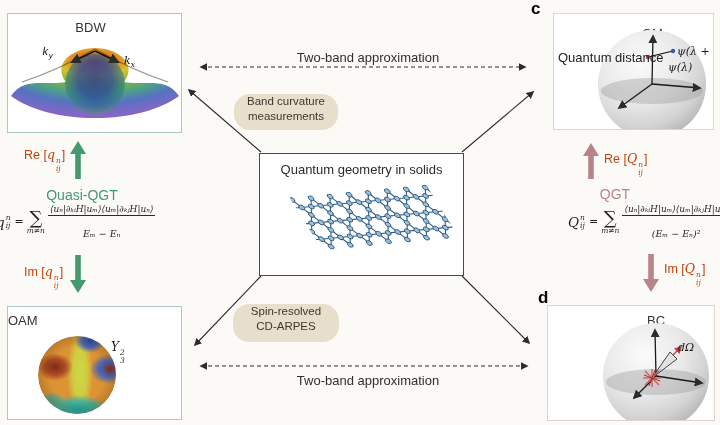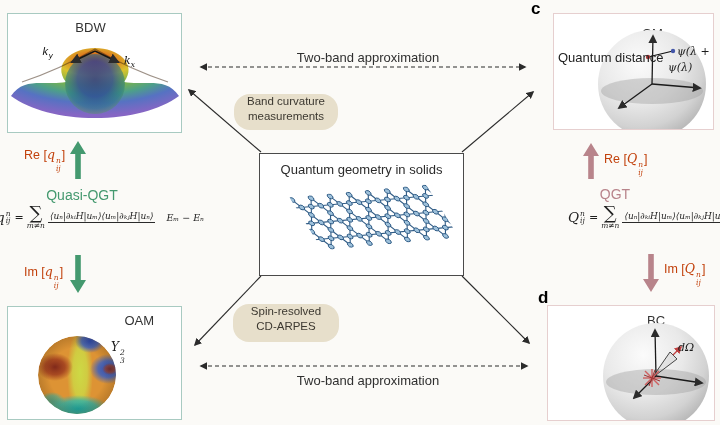--- a/index.html
+++ b/index.html
@@ -23,21 +23,21 @@
   .method{position:absolute;font-size:14px;text-align:center;white-space:nowrap;}
   .method.green{color:var(--accent-green);}
   .method.pink{color:var(--accent-pink);}
   .blockarrow{position:absolute;}
   .formula{position:absolute;display:flex;align-items:center;font-family:"DejaVu Serif","DejaVu Sans",serif;color:#1f1f1f;}
   .f-lhs{font-size:13.5px;font-style:italic;display:flex;align-items:center;}
   .f-eq{font-size:11px;margin:0 3px;font-style:normal;}
   .f-sum{display:flex;flex-direction:column;align-items:center;margin-right:3px;}
   .f-sum-sym{font-size:18px;line-height:1;}
   .f-sum-sub{font-size:7.5px;font-style:italic;margin-top:-1px;}
-  .f-frac{display:flex;flex-direction:row;align-items:center;font-style:italic;gap:11px;}
+  .f-frac{display:flex;flex-direction:column;align-items:center;font-style:italic;gap:11px;}
   .f-num{font-size:9px;padding:0 2px 1px;border-bottom:1px solid #2a2a2a;white-space:nowrap;}
   .f-den{font-size:9.5px;padding-top:1px;white-space:nowrap;}
   .small-math{position:absolute;font-size:11px;font-family:"DejaVu Serif","DejaVu Sans",serif;font-style:italic;white-space:nowrap;color:#1c1c1c;}
   .plain-note{position:absolute;font-size:13px;color:#222;white-space:nowrap;}
   .k-label{position:absolute;font-size:11px;font-family:"DejaVu Serif","DejaVu Sans",serif;font-style:italic;color:#111;}
   .k-label sub{font-size:7.5px;}
 </style>
 </head>
 <body>
 
@@ -85,21 +85,21 @@
       <path d="M87,9 C68,20 44,32 14,42" stroke="rgba(60,35,15,0.5)" fill="none" stroke-width="1.1"></path>
       <path d="M87,9 C106,20 130,32 160,42" stroke="rgba(60,35,15,0.5)" fill="none" stroke-width="1.1"></path>
       <line x1="87" y1="11" x2="64" y2="22" stroke="#151515" stroke-width="1.5" marker-end="url(#m-black)"></line>
       <line x1="87" y1="11" x2="110" y2="22" stroke="#151515" stroke-width="1.5" marker-end="url(#m-black)"></line>
     </svg>
     <span class="k-label" style="left:34px;top:32px;font-family:Liberation Mono, monospace;"><span>k</span><sub>y</sub></span>
     <span class="k-label" style="left:116px;top:40px;"><span>k</span><sub>x</sub></span>
   </div>
 
   <div class="panel teal" style="left:7px;top:306px;width:175px;height:114px;">
-    <div class="panel-title" style="left:0;width:146px;top:6px;text-align:right;">OAM</div>
+    <div class="panel-title" style="left:0;width:146px;top:6px;text-align:left;">OAM</div>
     <svg style="position:absolute;left:0;top:0;" width="175" height="114">
       <defs>
         <clipPath id="oamClip">
             <circle cx="69" cy="68" r="39"></circle>
           </clipPath>
         <radialGradient id="gMar">
             <stop offset="0%" stop-color="#80291a"></stop>
             <stop offset="55%" stop-color="#9e3c1e" stop-opacity="0.85"></stop>
             <stop offset="100%" stop-color="#9e3c1e" stop-opacity="0"></stop>
           </radialGradient>

